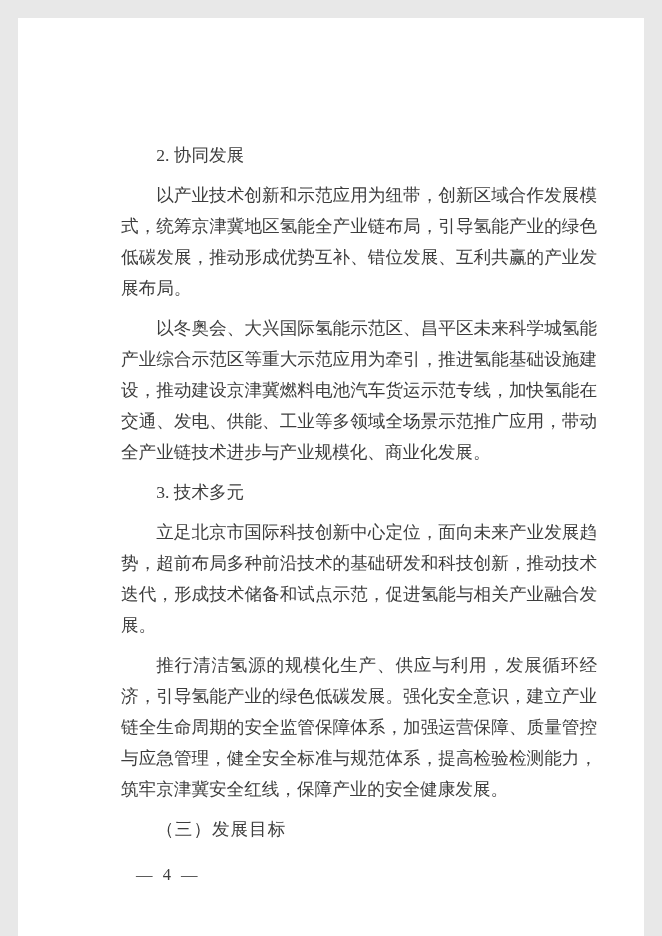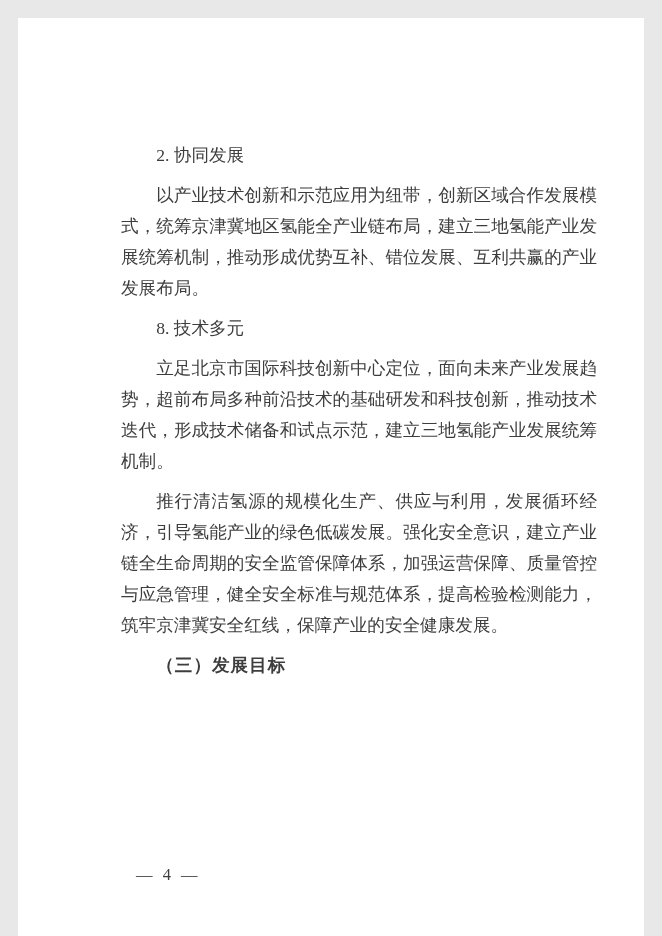--- a/index.html
+++ b/index.html
@@ -32,21 +32,21 @@
     white-space: nowrap;
   }
 
   .body-para {
     text-align: justify;
     text-justify: inter-character;
     text-indent: 2em;
   }
 
   .subsection-heading {
-    font-weight: bold;
+    font-weight: normal;
     font-size: 17.6px;
     text-indent: 2em;
     letter-spacing: 1px;
     white-space: nowrap;
   }
 
   .page-footer {
     position: absolute;
     left: 100px;
     top: 836px;
@@ -57,25 +57,26 @@
   }
 </style>
 </head>
 <body>
 
 <div class="page">
 
   <main class="content">
 
     <h3 class="sec-heading">2. 协同发展</h3>
-    <p class="body-para">以产业技术创新和示范应用为纽带，创新区域合作发展模式，统筹京津冀地区氢能全产业链布局，建立三地氢能产业发展统筹机制，推动形成优势互补、错位发展、互利共赢的产业发展布局。</p>
+    <p class="body-para">以产业技术创新和示范应用为纽带，创新区域合作发展模式，统筹京津冀地区氢能全产业链布局，引导氢能产业的绿色低碳发展，推动形成优势互补、错位发展、互利共赢的产业发展布局。</p>
 
+    <p class="body-para">以冬奥会、大兴国际氢能示范区、昌平区未来科学城氢能产业综合示范区等重大示范应用为牵引，推进氢能基础设施建设，推动建设京津冀燃料电池汽车货运示范专线，加快氢能在交通、发电、供能、工业等多领域全场景示范推广应用，带动全产业链技术进步与产业规模化、商业化发展。</p>
 
-    <h3 class="sec-heading">8. 技术多元</h3>
-    <p class="body-para">立足北京市国际科技创新中心定位，面向未来产业发展趋势，超前布局多种前沿技术的基础研发和科技创新，推动技术迭代，形成技术储备和试点示范，建立三地氢能产业发展统筹机制。</p>
+    <h3 class="sec-heading">3. 技术多元</h3>
+    <p class="body-para">立足北京市国际科技创新中心定位，面向未来产业发展趋势，超前布局多种前沿技术的基础研发和科技创新，推动技术迭代，形成技术储备和试点示范，促进氢能与相关产业融合发展。</p>
 
     <p class="body-para">推行清洁氢源的规模化生产、供应与利用，发展循环经济，引导氢能产业的绿色低碳发展。强化安全意识，建立产业链全生命周期的安全监管保障体系，加强运营保障、质量管控与应急管理，健全安全标准与规范体系，提高检验检测能力，筑牢京津冀安全红线，保障产业的安全健康发展。</p>
 
     <h2 class="subsection-heading">（三）发展目标</h2>
 
 
   </main>
 
   <footer class="page-footer">
     <span>— 4 —</span>

